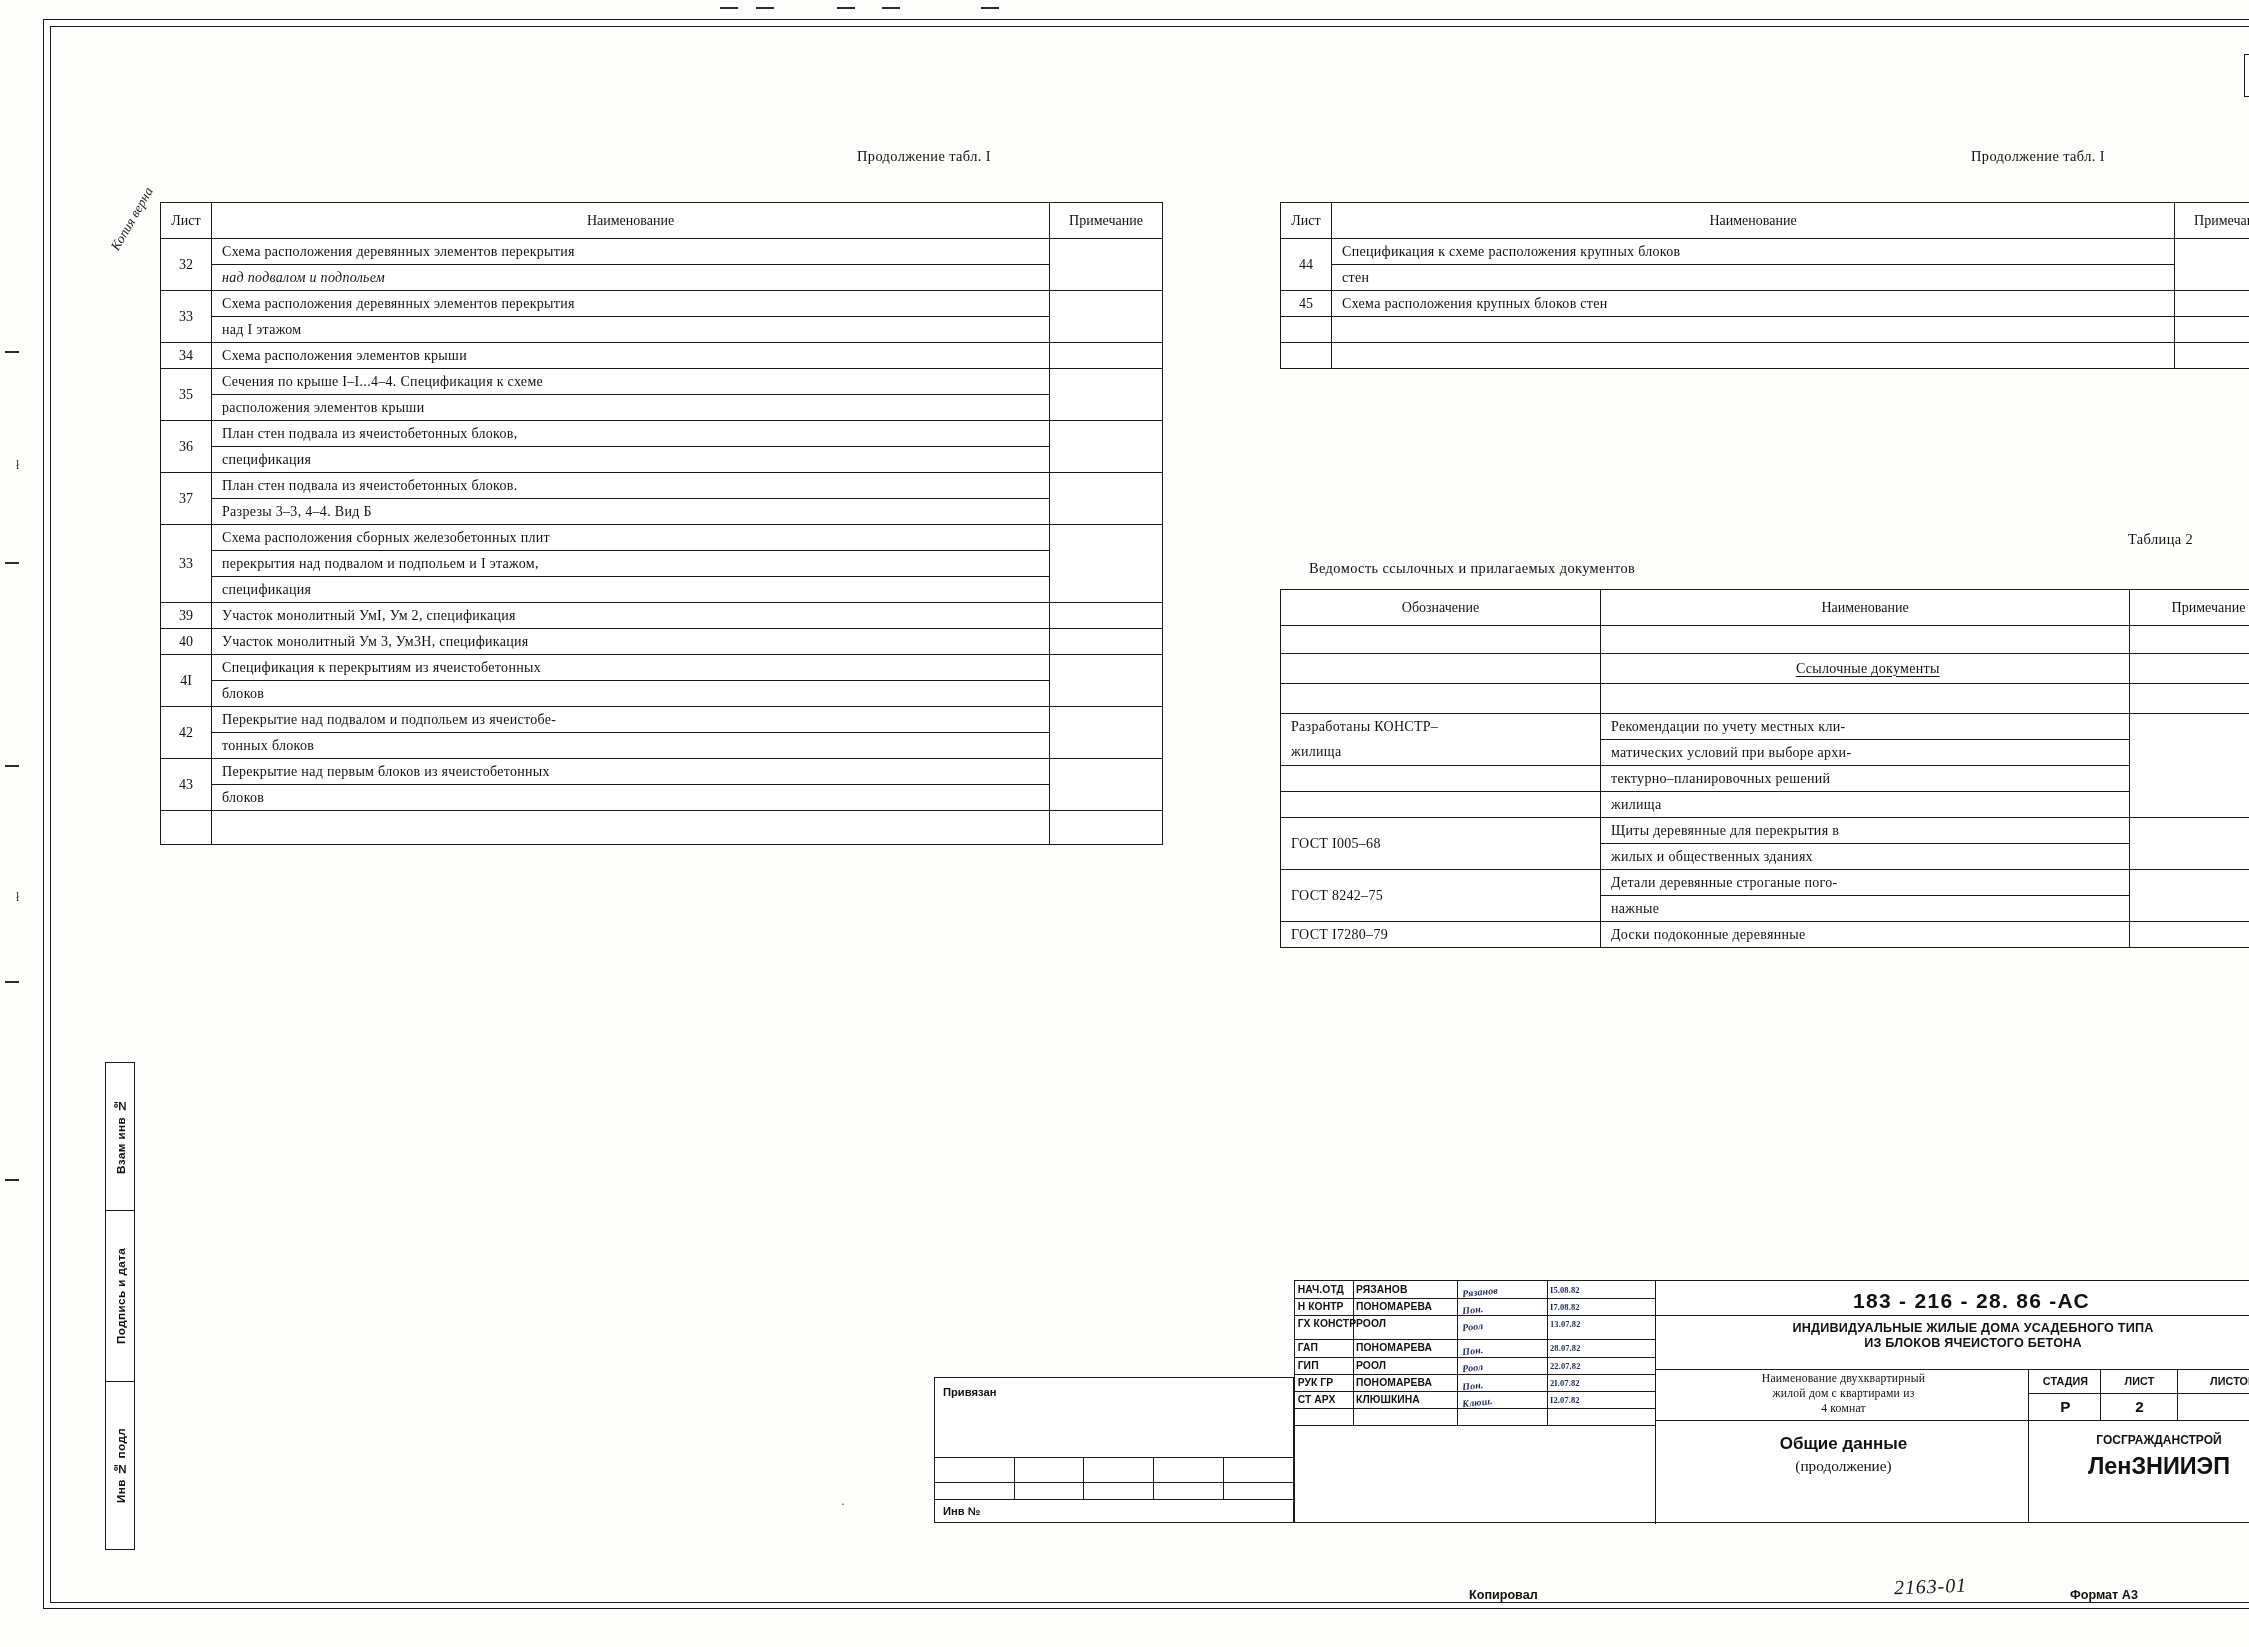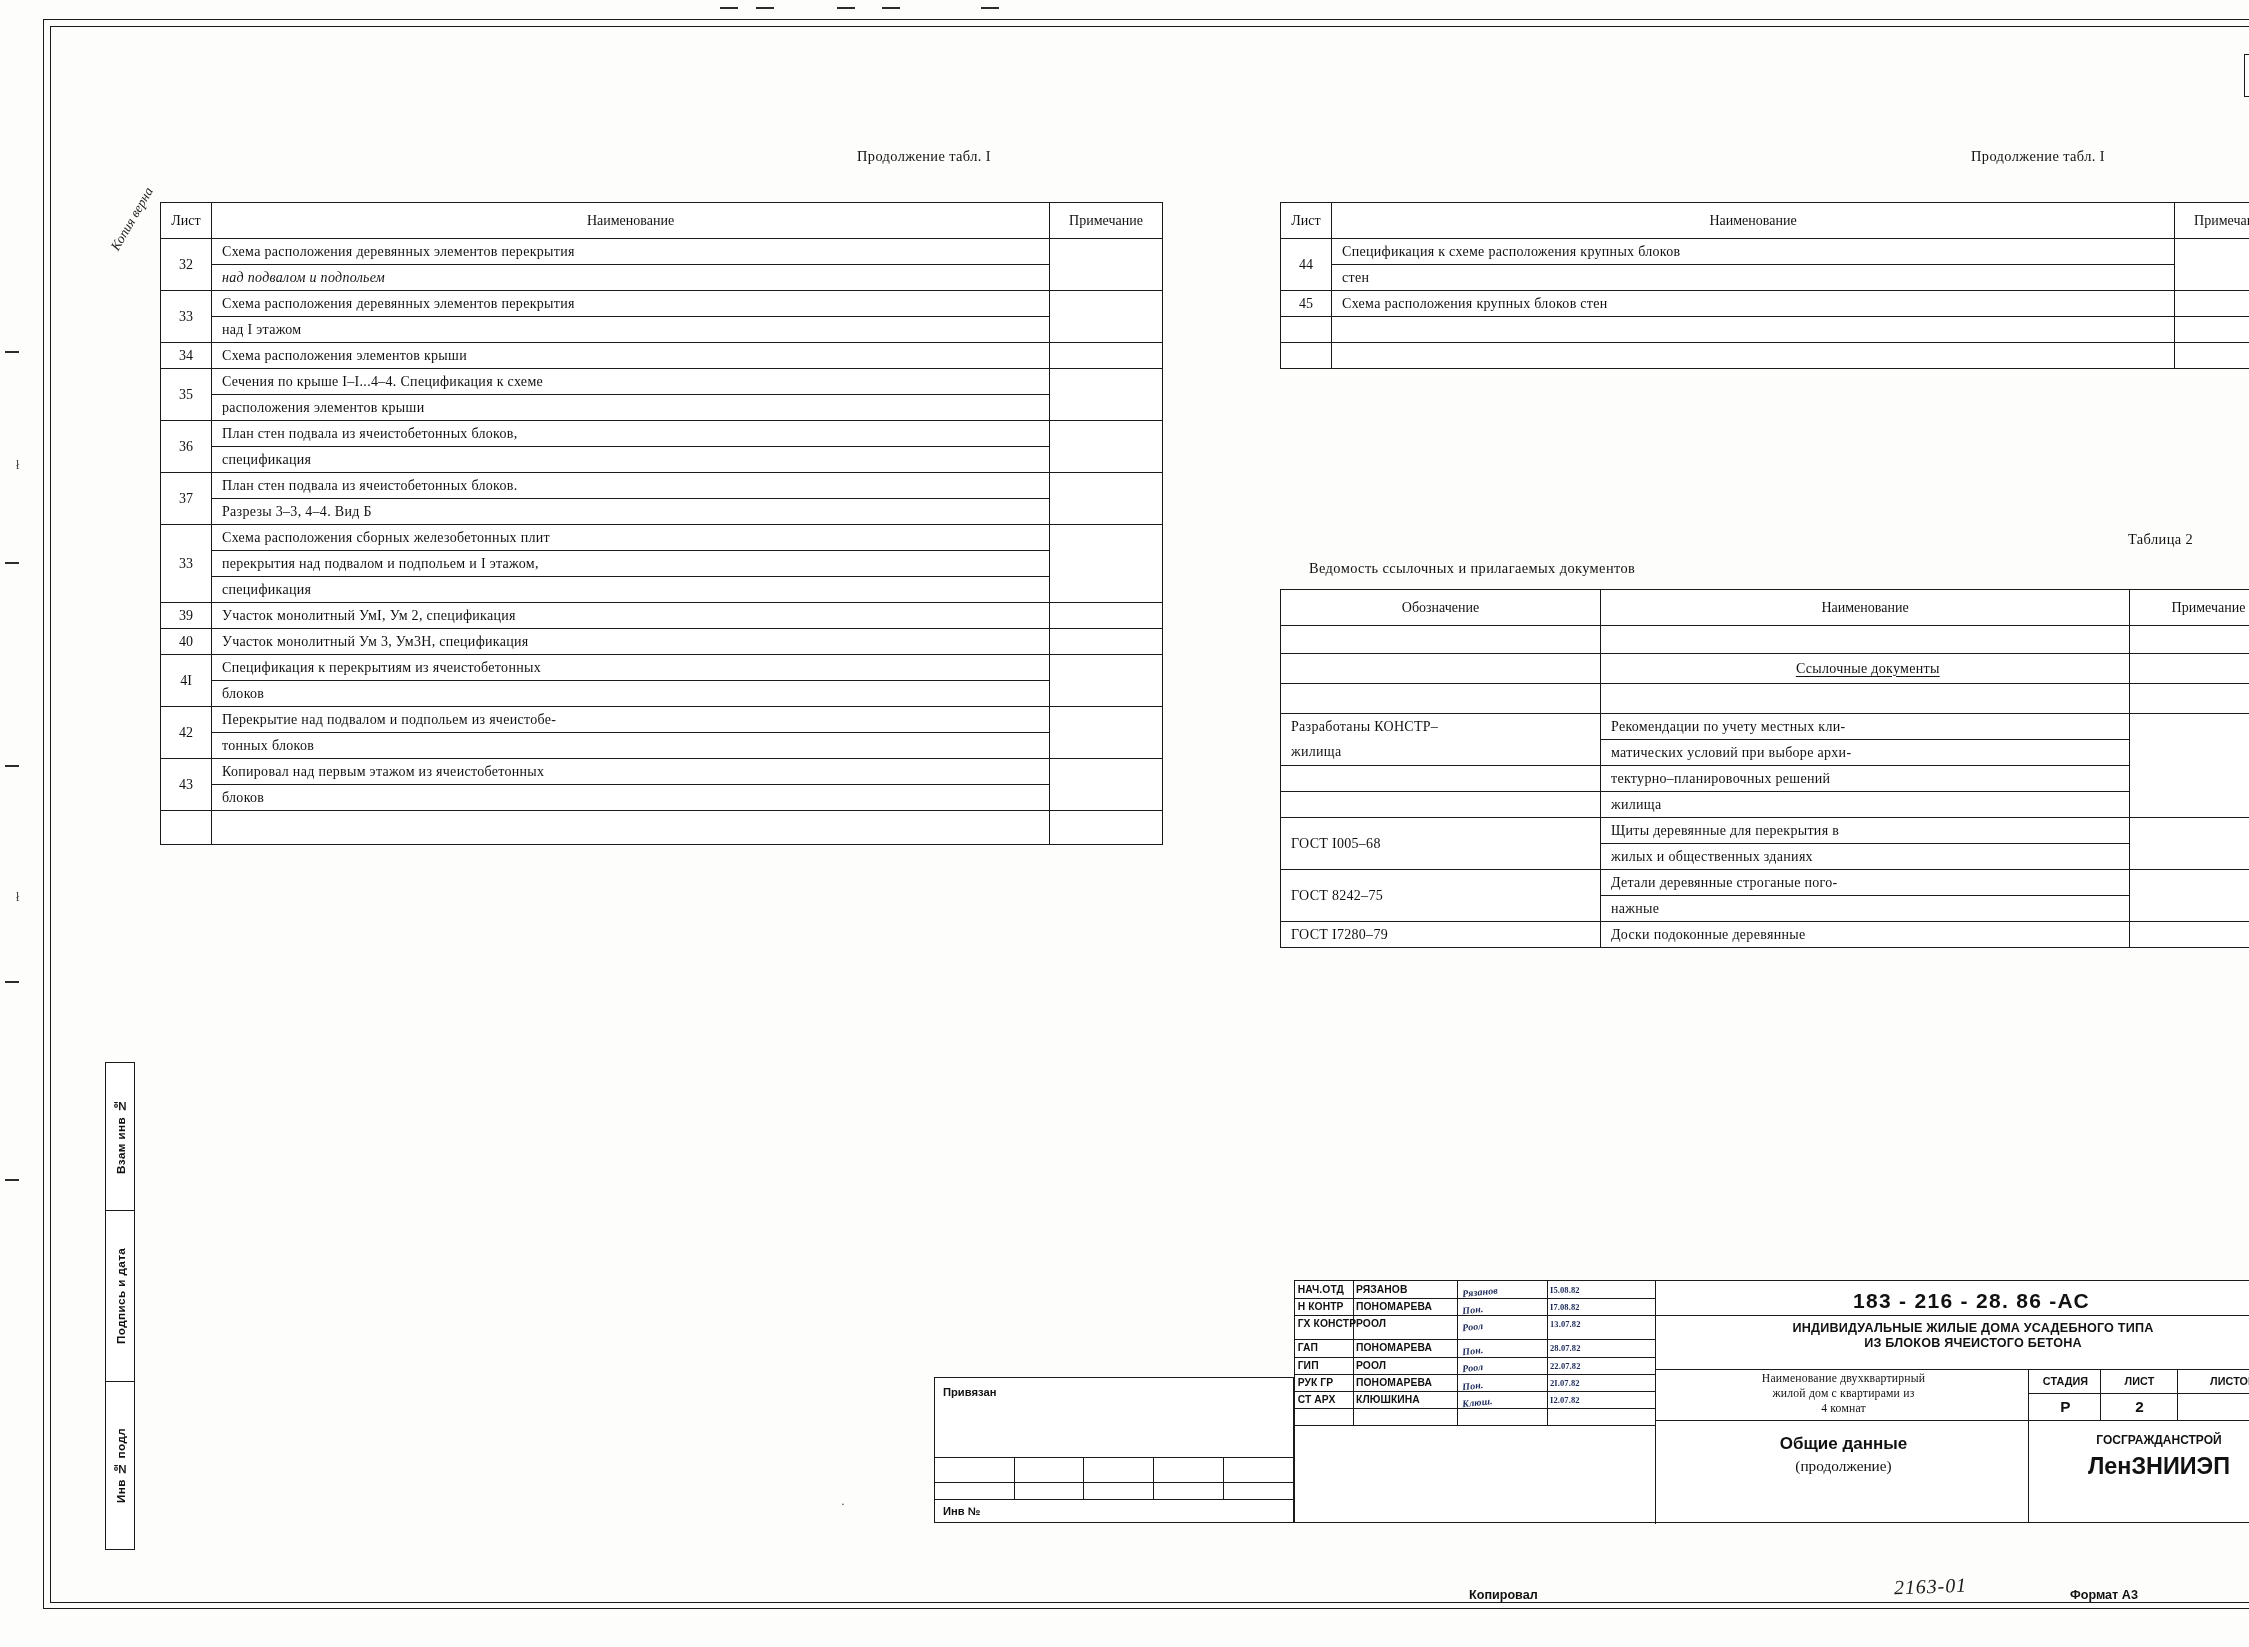--- a/index.html
+++ b/index.html
@@ -380,21 +380,21 @@
       <td class="num" rowspan="2">42</td>
       <td class="name">Перекрытие над подвалом и подпольем из ячеистобе-</td>
       <td class="note" rowspan="2"></td>
     </tr>
     <tr class="row-h">
       <td class="name" style="border-top:none;">тонных блоков</td>
     </tr>
 
     <tr class="row-h">
       <td class="num" rowspan="2">43</td>
-      <td class="name">Копировал над первым этажом из ячеистобетонных</td>
+      <td class="name">Перекрытие над первым блоков из ячеистобетонных</td>
       <td class="note" rowspan="2"></td>
     </tr>
     <tr class="row-h">
       <td class="name" style="border-top:none;">блоков</td>
     </tr>
 
     <tr style="height:34px;">
       <td class="num"></td>
       <td class="name"></td>
       <td class="note"></td>

